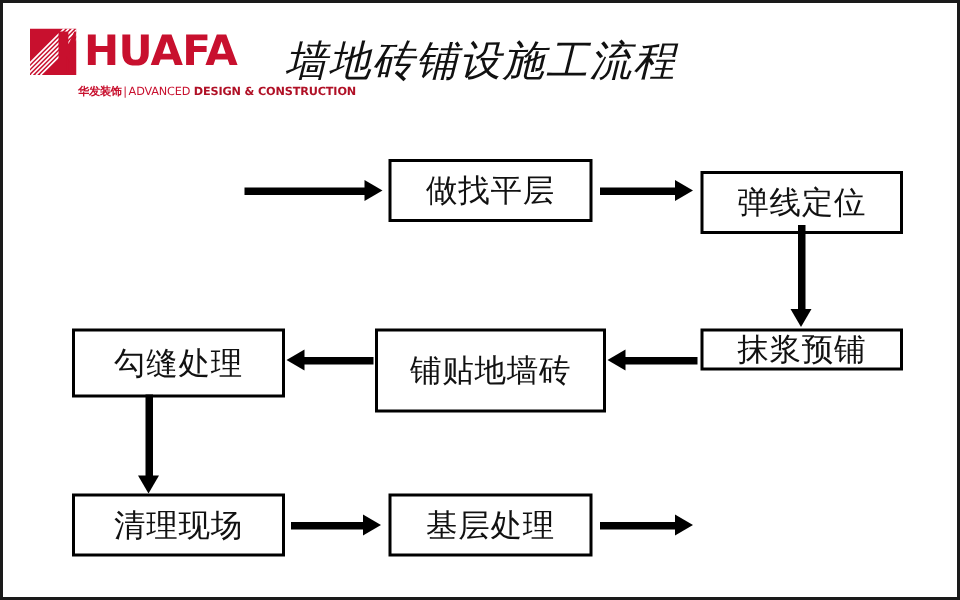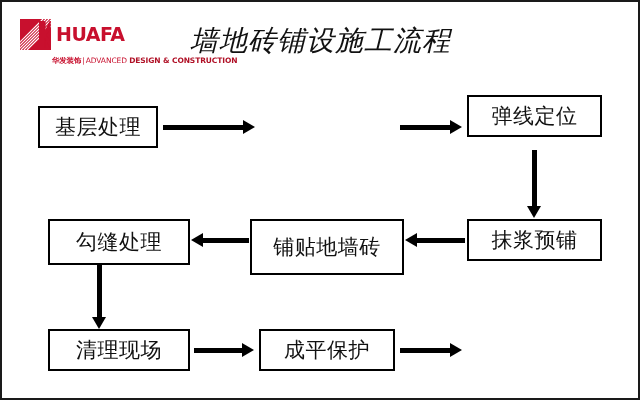--- a/index.html
+++ b/index.html
@@ -40,21 +40,21 @@
     left: 0px;
     top: 0px;
     width: 31px;
     height: 31px;
   }
   #logo-wordmark {
     position: absolute;
     left: 36px;
     top: -2px;
     font-family: "DejaVu Sans", "Liberation Sans", sans-serif;
-    font-size: 19px;
+    font-size: 28px;
     font-weight: bold;
     letter-spacing: -0.5px;
     color: #c8102e;
     line-height: 34px;
     white-space: nowrap;
   }
   #logo-tagline {
     position: absolute;
     left: 0px;
     top: 33px;
@@ -204,41 +204,41 @@
       <div id="logo-tagline"><span class="tag-cn">华发装饰</span><span class="tag-sep">|</span><span class="tag-light">ADVANCED </span><span class="tag-bold">DESIGN &amp; CONSTRUCTION</span></div>
 
     </div>
 
     <div id="page-title">墙地砖铺设施工流程</div>
 
   </div>
 
   <div id="flowchart">
 
-    <div class="node" style="left:36px;  top:104px; width:120px; height:42px;">基层处理</div>
 
     <div class="arrow-h right" style="left:161px; top:123px; width:92px;">
       <span class="shaft"></span>
       <span class="head"></span>
     </div>
 
+    <div class="node" style="left:257px; top:104px; width:136px; height:42px;">做找平层</div>
 
     <div class="arrow-h right" style="left:398px; top:123px; width:62px;">
       <span class="shaft"></span>
       <span class="head"></span>
     </div>
 
-    <div class="node" style="left:465px; top:93px; width:135px; height:42px;">弹线定位</div>
+    <div class="node" style="left:465px; top:112px; width:135px; height:42px;">弹线定位</div>
 
     <div class="arrow-v" style="left:530px; top:148px; height:68px;">
       <span class="shaft"></span>
       <span class="head"></span>
     </div>
 
-    <div class="node" style="left:465px; top:217px; width:135px; height:42px;text-align:right;">抹浆预铺</div>
+    <div class="node" style="left:465px; top:217px; width:135px; height:28px;text-align:right;">抹浆预铺</div>
 
     <div class="arrow-h left" style="left:403px; top:236px; width:60px;">
       <span class="shaft"></span>
       <span class="head"></span>
     </div>
 
     <div class="node" style="left:248px; top:217px; width:154px; height:56px;">铺贴地墙砖</div>
 
     <div class="arrow-h left" style="left:189px; top:236px; width:58px;">
       <span class="shaft"></span>
@@ -252,21 +252,21 @@
       <span class="head"></span>
     </div>
 
     <div class="node" style="left:46px;  top:327px; width:142px; height:42px;">清理现场</div>
 
     <div class="arrow-h right" style="left:192px; top:346px; width:60px;">
       <span class="shaft"></span>
       <span class="head"></span>
     </div>
 
-    <div class="node" style="left:257px; top:327px; width:136px; height:42px;">成平保护</div>
+    <div class="node" style="left:257px; top:327px; width:136px; height:42px;">基层处理</div>
 
     <div class="arrow-h right" style="left:398px; top:346px; width:62px;">
       <span class="shaft"></span>
       <span class="head"></span>
     </div>
 
 
   </div>
 
 </div>

